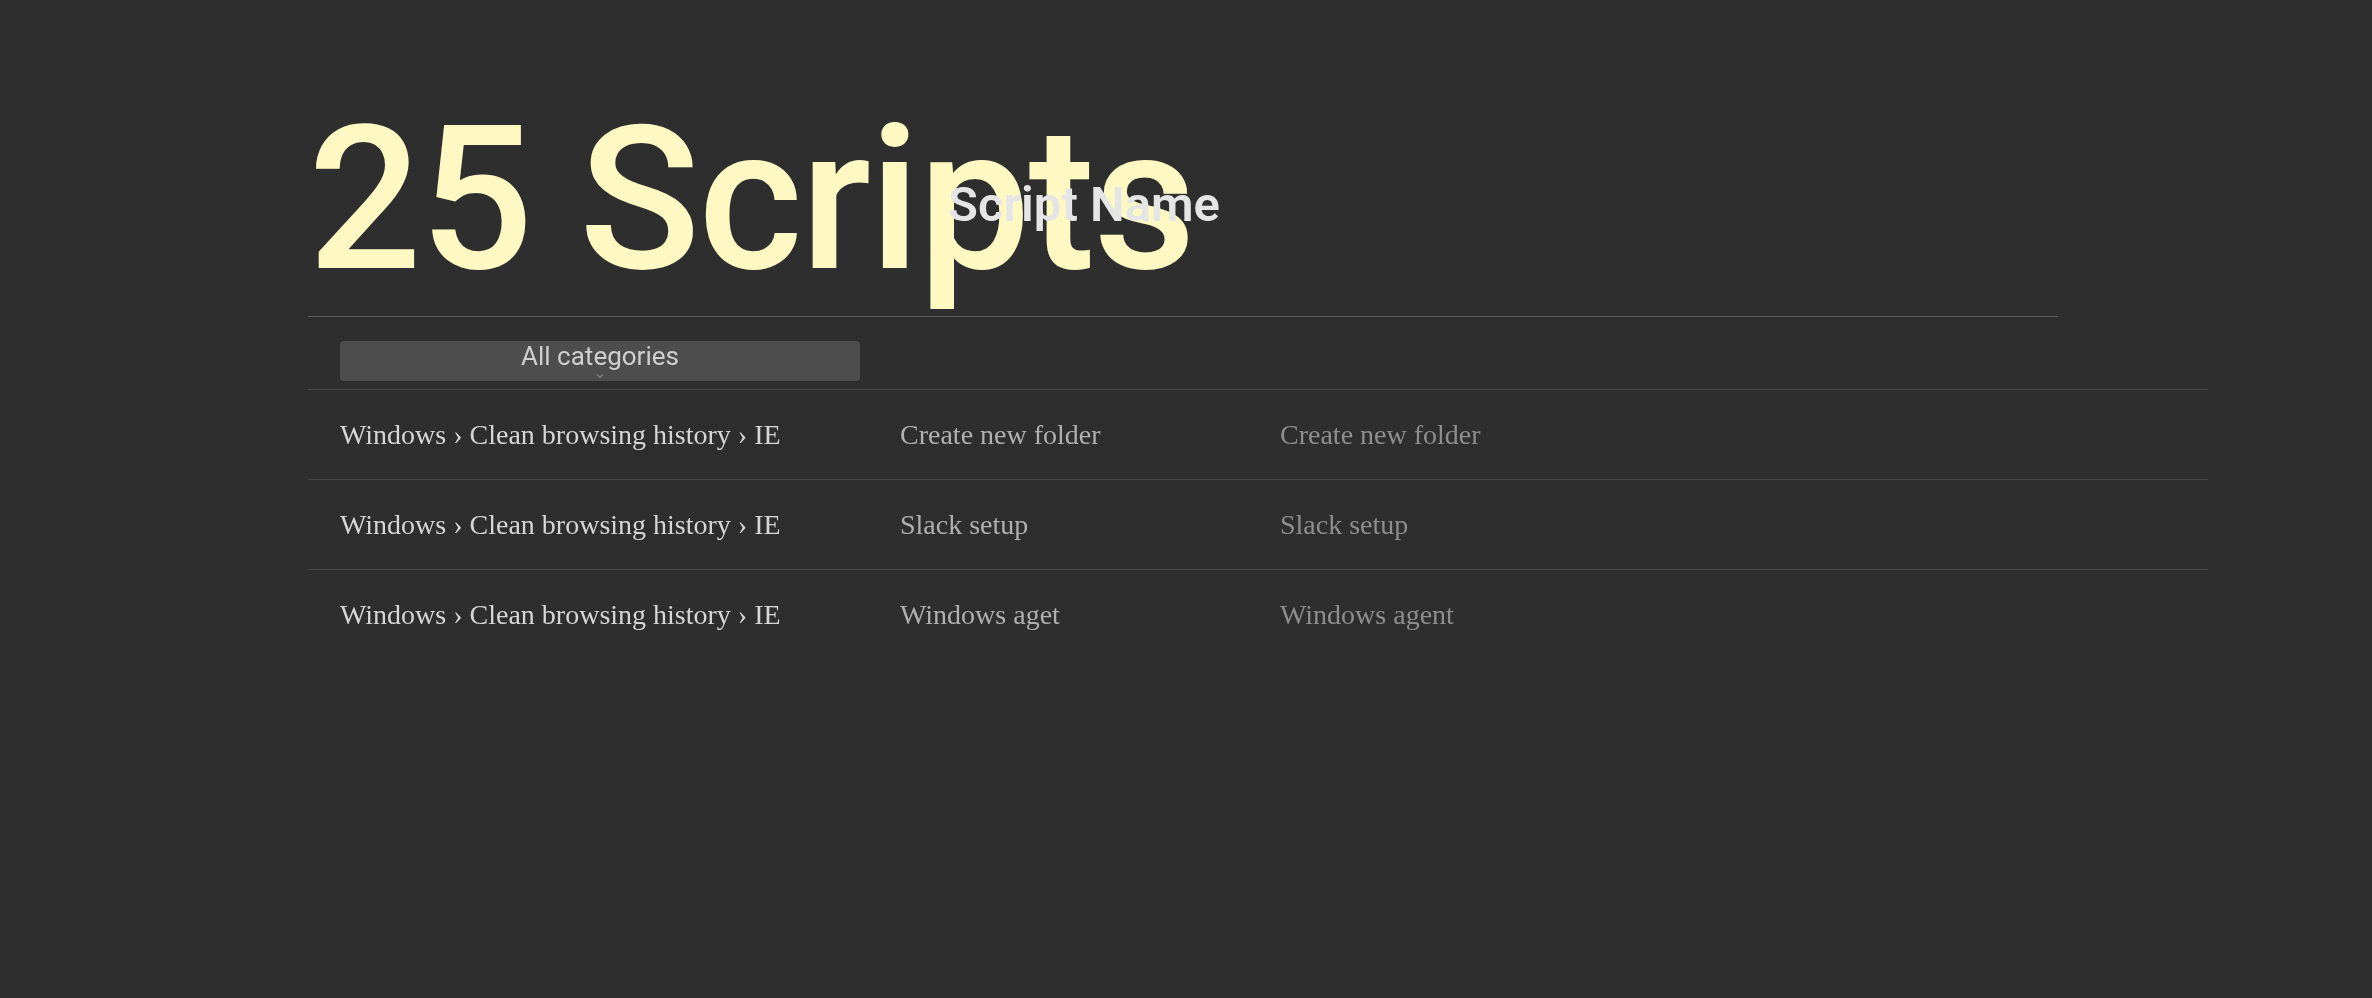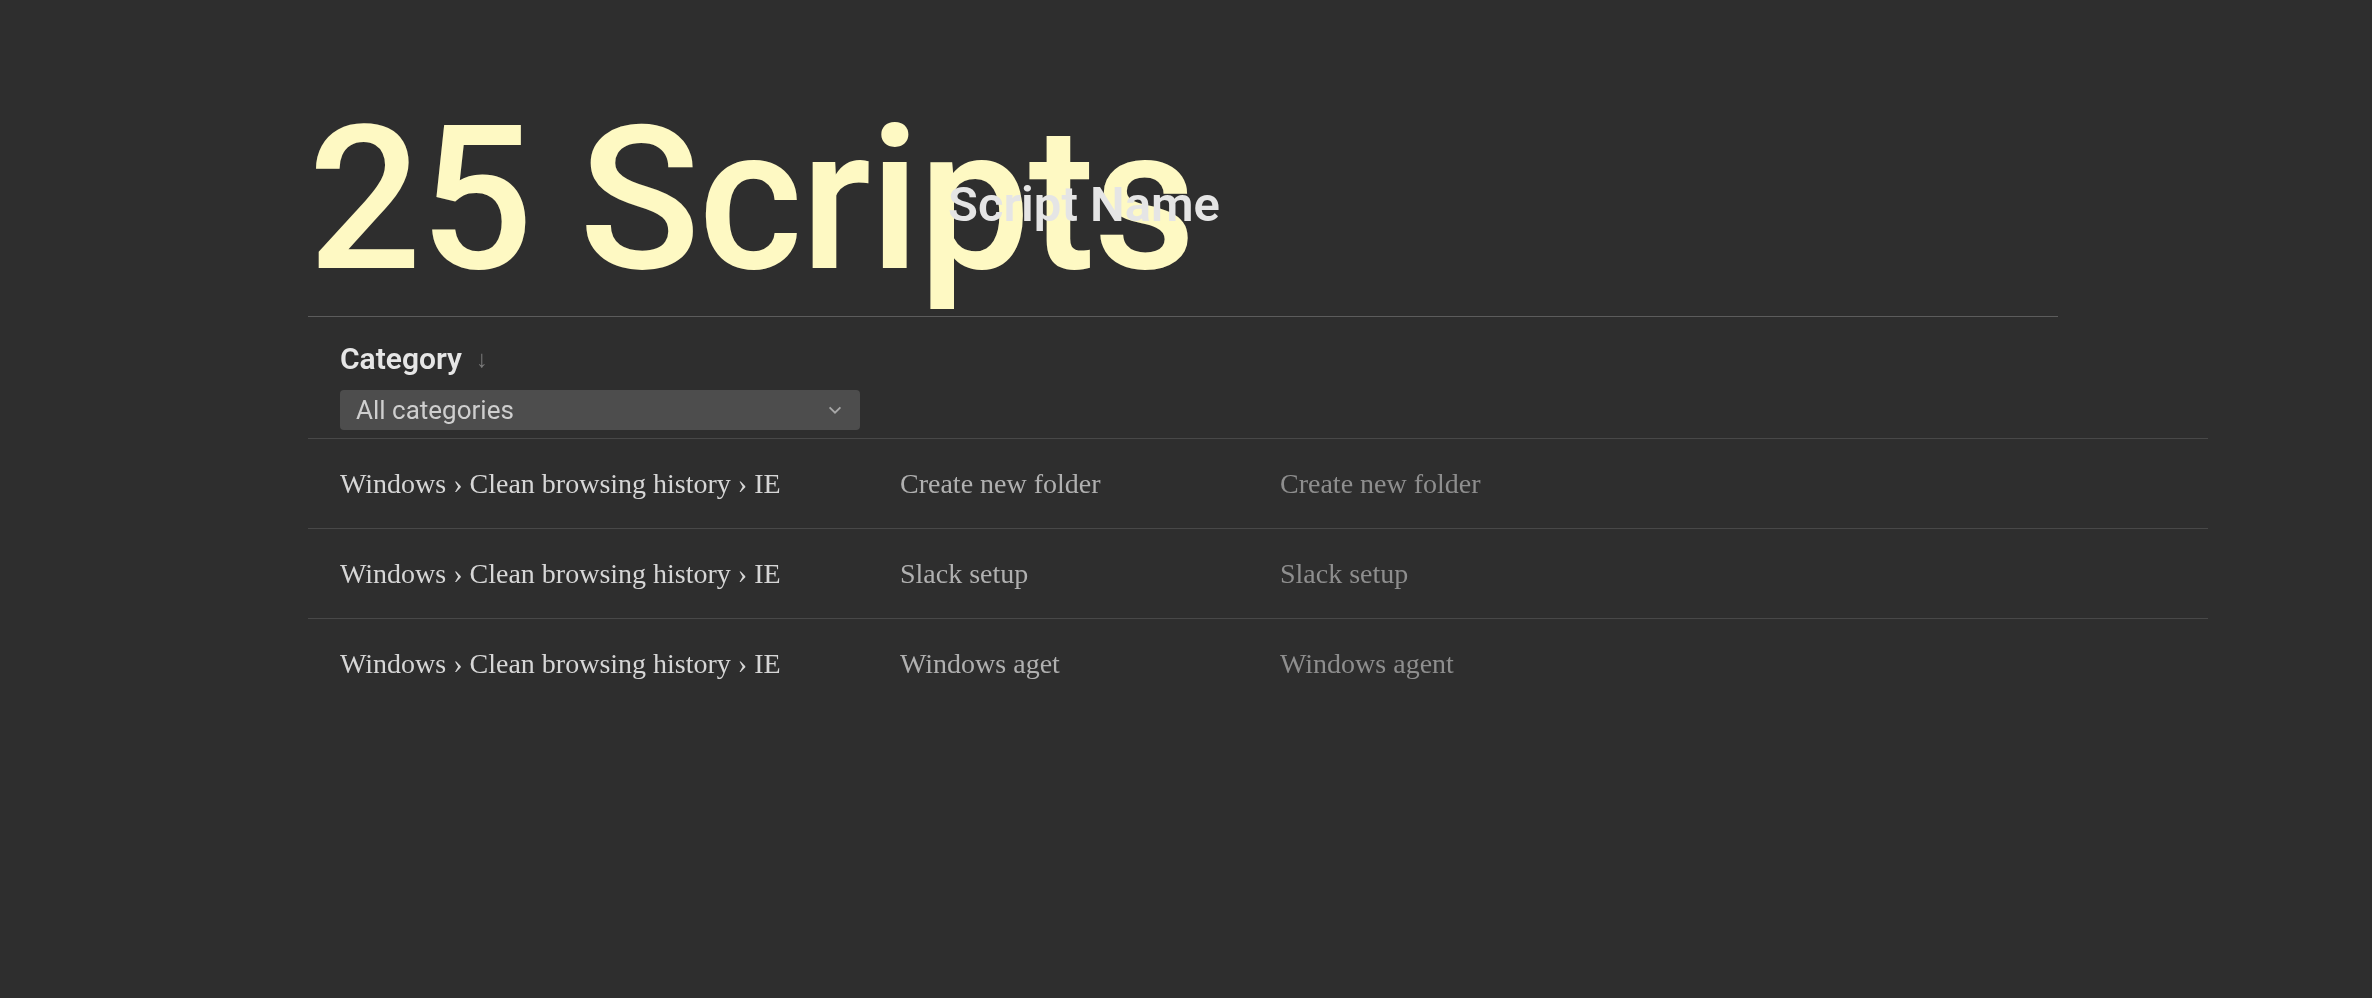--- a/index.html
+++ b/index.html
@@ -61,20 +61,21 @@
     height: 40px;
     background: #4d4d4d;
     border-radius: 4px;
     display: flex;
     align-items: center;
     justify-content: space-between;
     padding: 0 16px;
     font-size: 26px;
     color: #cfcfcf;
     cursor: pointer;
+    flex-direction: column;
   }
   .chevron {
     width: 18px;
     height: 18px;
   }
   .chevron path {
     stroke: #a8a8a8;
     stroke-width: 2;
     fill: none;
   }
@@ -138,24 +139,20 @@
 <body>
 
 <div class="page">
 
   <h1 class="page-title">25 Scripts</h1>
 
   <hr class="hr-under-title">
 
   <div class="filter-row">
     <div>
-      <div class="category-label">
-        <span>Category</span>
-        <span class="sort-arrow">↓</span>
-      </div>
       <div class="category-select">
         <span>All categories</span>
         <svg class="chevron" viewBox="0 0 20 20">
           <path d="M4 7 L10 13 L16 7"></path>
         </svg>
       </div>
     </div>
   </div>
 
   <div class="search-block">

